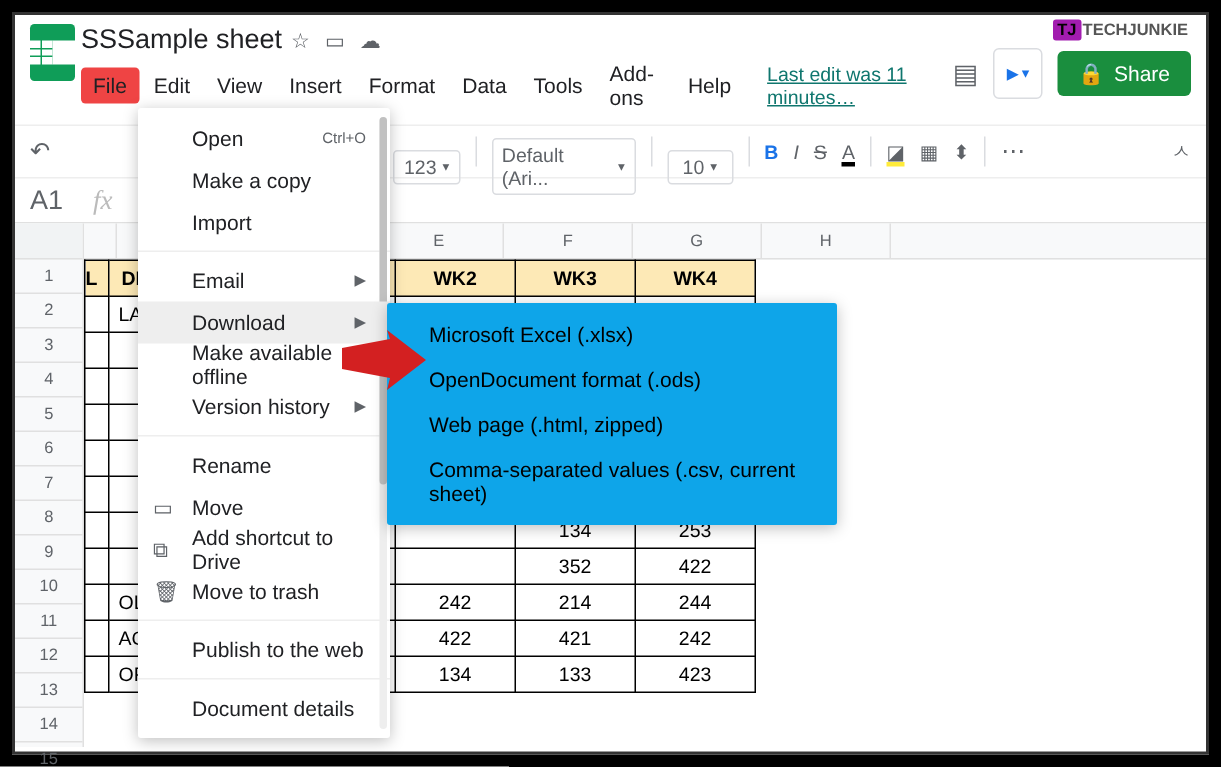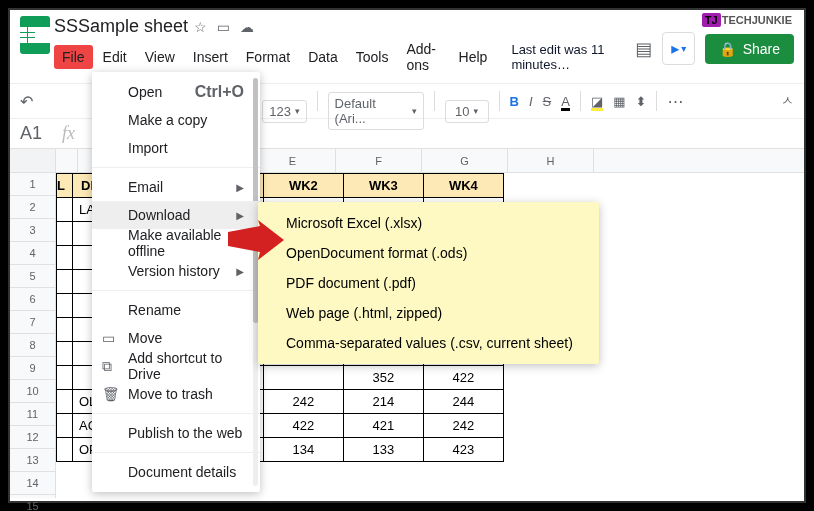--- a/index.html
+++ b/index.html
@@ -16,21 +16,21 @@
   .doc-title { font-size: 18px; color: #202124; }
   .title-icons { display: flex; gap: 10px; color: #5f6368; font-size: 14px; margin-left: 6px; }
   .right-actions { margin-left: auto; display: flex; align-items: center; gap: 10px; }
   .share-btn { background: #1a8e3e; color: #fff; padding: 7px 14px; border-radius: 4px; font-size: 14px; display: flex; align-items: center; gap: 6px; }
   .present-btn { border: 1px solid #dadce0; padding: 6px 8px; border-radius: 4px; color: #1a73e8; display: flex; align-items: center; gap: 2px; }
   .comment-ico { color: #5f6368; font-size: 18px; }
 
   .menubar { display: flex; align-items: center; gap: 2px; padding: 0 10px 4px 50px; font-size: 14px; color: #202124; }
   .menubar span { padding: 4px 8px; border-radius: 3px; }
   .menubar .sel { background: #ef4444; }
-  .menubar .last-edit { color: #0f172a; margin-left: 6px; font-size: 13px; }
+  .menubar .last-edit { color: #0f766e; text-decoration: underline; margin-left: 6px; font-size: 13px; }
 
   .toolbar { border-top: 1px solid #eee; border-bottom: 1px solid #eee; height: 36px; display: flex; align-items: center; padding: 0 10px; gap: 10px; color: #5f6368; font-size: 13px; }
   .toolbar .undo { font-size: 16px; }
   .toolbar .fontbox { border: 1px solid #dadce0; padding: 3px 6px; border-radius: 3px; display:flex; align-items:center; gap:4px;margin-top:20px;}
   .toolbar .bold { font-weight: bold; color: #1a73e8; } 
   .toolbar .italic { font-style: italic; }
   .toolbar .strike { text-decoration: line-through; }
   .toolbar .colorA { position: relative; }
   .toolbar .colorA::after { content:''; position:absolute; left:0; right:0; bottom:-2px; height:3px; background:#000;}
   .toolbar .fill { position: relative; }
@@ -52,28 +52,28 @@
 
   table.data { border-collapse: collapse; font-size: 13px; }
   table.data th { background: #fde9b6; border: 1px solid #000; padding: 4px 8px; font-weight: bold; text-align: center; height: 23px; }
   table.data td { border: 1px solid #000; padding: 4px 8px; text-align: center; height: 23px; min-width: 80px;}
   table.data td.name { text-align: left; padding-left: 6px; }
   .leftcut { width: 16px; min-width:16px !important; padding:0 !important; overflow:hidden; text-align:left !important;}
 
   .menu-panel { position: absolute; left: 82px; top: 62px; width: 168px; background: #fff; box-shadow: 0 2px 10px rgba(0,0,0,.25); border-radius: 2px; padding: 6px 0; font-size: 14px; color: #202124; }
   .menu-panel .item { padding: 6px 16px 6px 36px; display:flex; align-items:center; justify-content:space-between; position:relative; height: 28px;}
   .menu-panel .item .ico { position:absolute; left:10px; color:#5f6368; font-size:14px;}
-  .menu-panel .item .sc { color:#5f6368; font-size:16px;font-weight:bold;}
+  .menu-panel .item .sc { color:#5f6368; font-size:10px;}
   .menu-panel .item .arr { color:#5f6368; font-size:10px;}
   .menu-panel .item.hl { background: #eeeeee; }
   .menu-panel hr { border:none; border-top:1px solid #eee; margin: 5px 0; }
   .menu-scroll { position:absolute; right:2px; top:6px; bottom:6px; width:5px; background:#eee; border-radius:3px;}
   .menu-scroll .thumb { position:absolute; left:0; right:0; top:0; height:60%; background:#c1c1c1; border-radius:3px;}
 
-  .submenu { position: absolute; left: 248px; top: 192px; width: 341px; background:#fef9c3; box-shadow: 0 2px 10px rgba(0,0,0,.25); border-radius:2px; padding: 6px 0; font-size: 14px; }
+  .submenu { position: absolute; left: 248px; top: 192px; width: 300px; background:#0ea5e9; box-shadow: 0 2px 10px rgba(0,0,0,.25); border-radius:2px; padding: 6px 0; font-size: 14px; }
   .submenu .sitem { padding: 7px 18px 7px 28px; }
 
   .red-arrow { position:absolute; left: 218px; top: 210px; width: 56px; height: 40px; }
   .red-arrow svg { width:100%; height:100%; }
 
 </style>
 </head>
 <body>
 
 <div class="outer">
@@ -351,21 +351,20 @@
       </div>
       <hr>
       <div class="item">
         <span>Document details</span>
       </div>
     </div>
 
   <div class="submenu" id="submenu">
       <div class="sitem">Microsoft Excel (.xlsx)</div>
       <div class="sitem">OpenDocument format (.ods)</div>
-      <div class="sitem">PDF document (.pdf)</div>
       <div class="sitem">Web page (.html, zipped)</div>
       <div class="sitem">Comma-separated values (.csv, current sheet)</div>
     </div>
 
   <div class="red-arrow">
     <svg viewBox="0 0 56 40">
         <polygon points="0,12 32,6 30,0 56,20 30,40 32,32 0,26" fill="#d32021"></polygon>
       </svg>
   </div>
 

